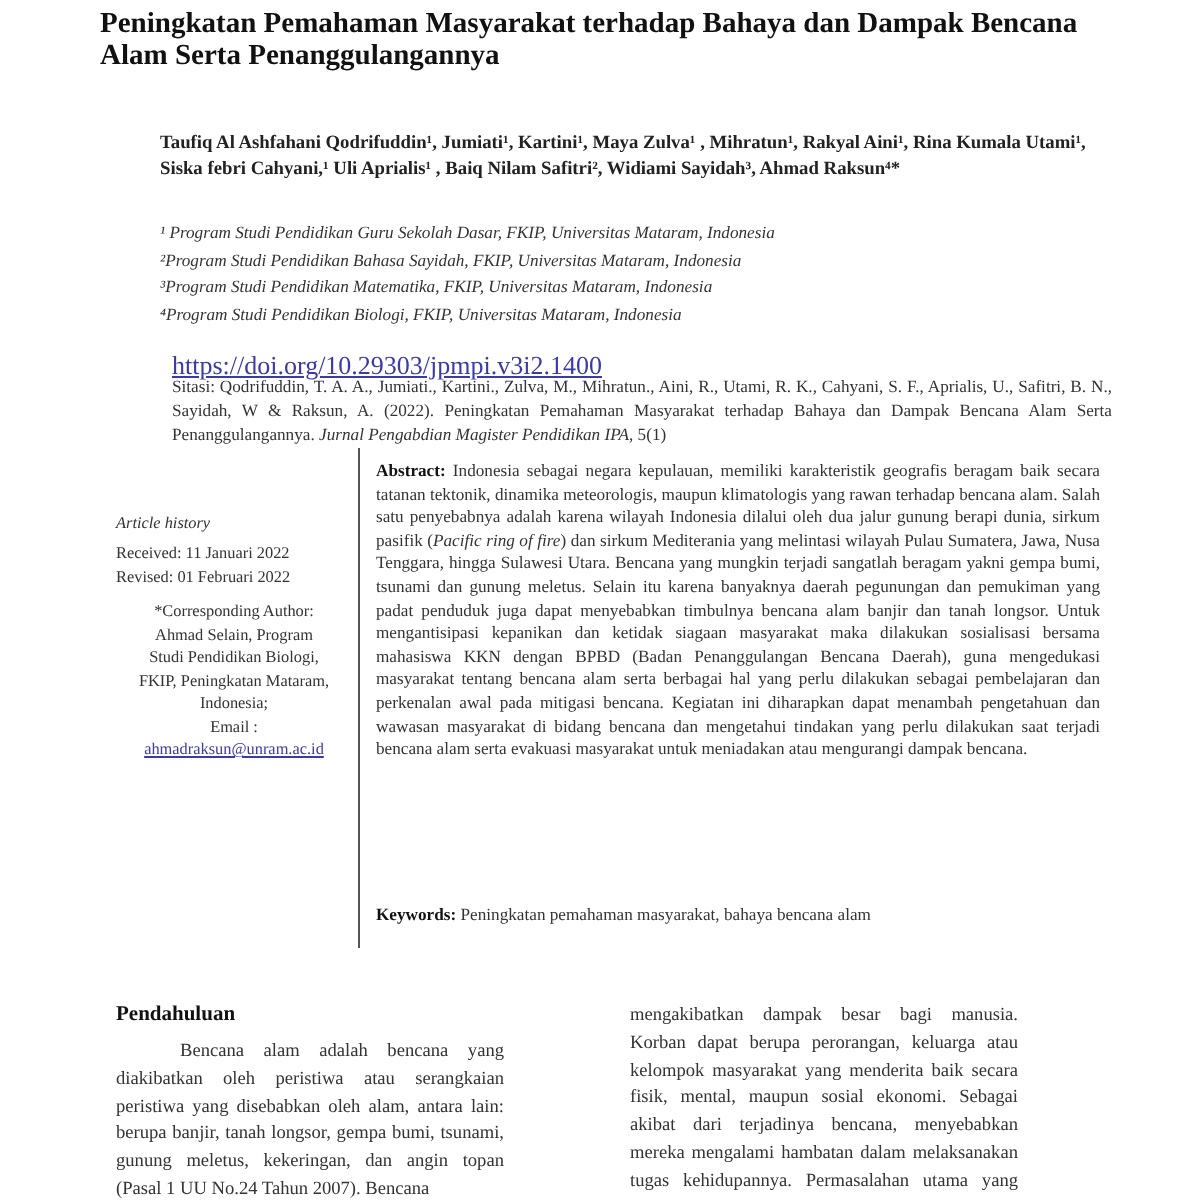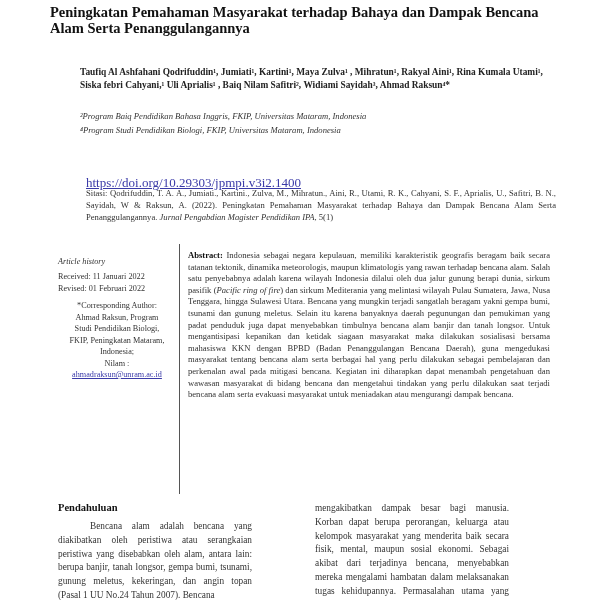--- a/index.html
+++ b/index.html
@@ -23,21 +23,21 @@
   .citation i { font-style:italic; }
 
   .history { position:absolute; left:58px; top:236px; width:120px;
              font-size:8.2px; line-height:12px; color:#333; }
   .history .hh { font-style:italic; margin-bottom:3px;margin-top:20px; }
 
   .corr { position:absolute; left:58px; top:300px; width:118px;
           font-size:8.2px; line-height:11.5px; color:#333;text-align:center; }
   .corr .email { color:#3a3aa8; text-decoration:underline; }
 
-  .abstract-box { position:absolute; left:179px; top:244px; width:372px; height:250px;
+  .abstract-box { position:absolute; left:179px; top:224px; width:372px; height:250px;
                   border-left:1.3px solid #555; }
   .abstract { position:absolute; left:8px; top:6px; width:362px;
               font-size:8.6px; line-height:11.6px; color:#333; text-align:justify; }
   .abstract b { color:#111; }
   .keywords { position:absolute; left:8px; top:228px; width:362px;
               font-size:8.6px; color:#333; }
   .keywords b { color:#111; }
 
   .section-h { position:absolute; left:58px; top:502px; font-weight:bold;
                font-size:10.5px; color:#111; }
@@ -49,45 +49,48 @@
 </head>
 <body>
 
 <div class="page">
 
   <div class="title">Peningkatan Pemahaman Masyarakat terhadap   Bahaya dan Dampak Bencana Alam Serta Penanggulangannya</div>
 
   <div class="authors">Taufiq Al Ashfahani Qodrifuddin¹, Jumiati¹, Kartini¹, Maya Zulva¹ , Mihratun¹, Rakyal Aini¹, Rina Kumala Utami¹, Siska febri Cahyani,¹ Uli Aprialis¹ , Baiq Nilam Safitri², Widiami Sayidah³, Ahmad Raksun⁴*</div>
 
   <div class="affils">
-    <div>²Program Baiq Pendidikan Bahasa Inggris, FKIP, Universitas Mataram,  Indonesia</div>
+    <div>¹ Program Studi Pendidikan Guru Sekolah Dasar, FKIP, Universitas Mataram, Indonesia</div>
+    <div>²Program Studi Pendidikan Bahasa Sayidah, FKIP, Universitas Mataram,  Indonesia</div>
+    <div>³Program Studi Pendidikan Matematika, FKIP, Universitas Mataram, Indonesia</div>
     <div>⁴Program Studi Pendidikan Biologi, FKIP, Universitas Mataram, Indonesia</div>
   </div>
 
   <a class="doi">https://doi.org/10.29303/jpmpi.v3i2.1400</a>
 
   <div class="citation"><span>Sitasi: Qodrifuddin, T. A. A., Jumiati., Kartini., Zulva, M., Mihratun., Aini, R., Utami, R. K., Cahyani, S. F., Aprialis, U., Safitri, B. N., Sayidah, W &amp; Raksun, A. (2022). Peningkatan Pemahaman Masyarakat terhadap   Bahaya dan Dampak Bencana Alam Serta Penanggulangannya. </span><i>Jurnal Pengabdian Magister Pendidikan IPA</i><span>, 5(1)</span></div>
 
   <div class="history">
     <div class="hh">Article history</div>
     <div>Received: 11 Januari 2022</div>
     <div>Revised: 01 Februari 2022</div>
   </div>
 
   <div class="corr">
     <div>*Corresponding Author:</div>
-    <div>Ahmad Raksun, Program</div>
+    <div>Ahmad Selain, Program</div>
     <div>Studi Pendidikan Biologi,</div>
     <div>FKIP, Peningkatan Mataram,</div>
     <div>Indonesia;</div>
-    <div>Nilam :</div>
+    <div>Email :</div>
     <a class="email">ahmadraksun@unram.ac.id</a>
   </div>
 
   <div class="abstract-box">
     <div class="abstract"><b>Abstract:</b><span> Indonesia sebagai negara kepulauan, memiliki karakteristik geografis beragam baik secara tatanan tektonik, dinamika meteorologis, maupun klimatologis yang rawan terhadap bencana alam. Salah satu penyebabnya adalah karena wilayah Indonesia dilalui oleh dua jalur gunung berapi dunia, sirkum pasifik (</span><i>Pacific ring of fire</i><span>) dan sirkum Mediterania yang melintasi wilayah Pulau Sumatera, Jawa, Nusa Tenggara, hingga Sulawesi Utara. Bencana yang mungkin terjadi sangatlah beragam yakni gempa bumi, tsunami dan gunung meletus. Selain itu karena banyaknya daerah pegunungan dan pemukiman yang padat penduduk juga dapat menyebabkan timbulnya bencana alam banjir dan tanah longsor. Untuk mengantisipasi kepanikan dan ketidak siagaan masyarakat maka dilakukan sosialisasi bersama mahasiswa KKN dengan BPBD (Badan Penanggulangan Bencana Daerah), guna mengedukasi masyarakat tentang bencana alam serta berbagai hal yang perlu dilakukan sebagai pembelajaran dan perkenalan awal pada mitigasi bencana. Kegiatan ini diharapkan dapat menambah pengetahuan dan wawasan masyarakat di bidang bencana dan mengetahui tindakan yang perlu dilakukan saat terjadi bencana  alam  serta evakuasi masyarakat untuk meniadakan atau mengurangi dampak bencana.</span></div>
+    <div class="keywords"><b>Keywords:</b><span> Peningkatan pemahaman masyarakat, bahaya bencana alam</span></div>
   </div>
 
   <div class="section-h">Pendahuluan</div>
   <div class="col1">Bencana alam adalah bencana yang diakibatkan oleh peristiwa atau serangkaian peristiwa yang disebabkan oleh alam, antara lain: berupa banjir, tanah longsor, gempa bumi, tsunami, gunung meletus, kekeringan, dan angin topan (Pasal 1 UU No.24 Tahun 2007). Bencana</div>
   <div class="col2">mengakibatkan dampak besar bagi manusia. Korban dapat berupa perorangan, keluarga atau kelompok masyarakat yang menderita baik secara fisik, mental, maupun sosial ekonomi. Sebagai akibat dari terjadinya bencana, menyebabkan mereka mengalami hambatan dalam melaksanakan tugas kehidupannya. Permasalahan utama yang dihadapkan pada masyarakat secara</div>
 
 </div>
 
 </body></html>

